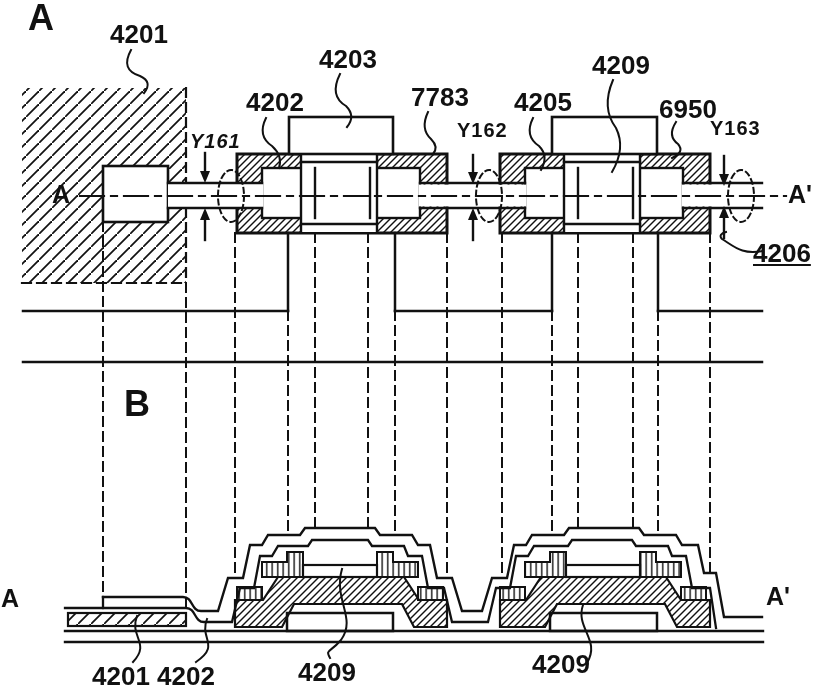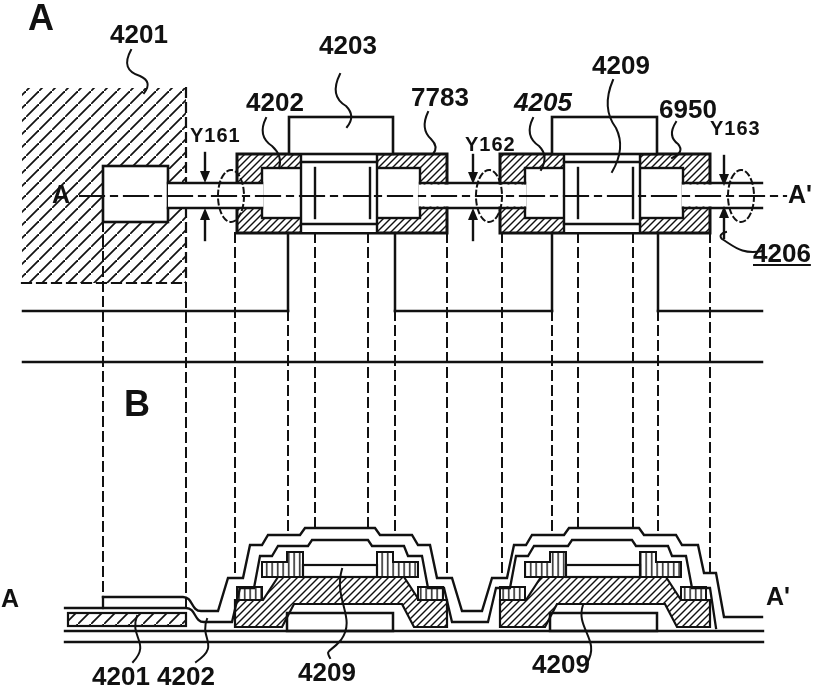--- a/index.html
+++ b/index.html
@@ -197,28 +197,28 @@
       <path d="M137,616 C129,637 151,643 133,662"></path>
       <path d="M207,619 C199,639 221,645 196,662"></path>
       <path d="M342,569 C333,600 357,618 341,640 C330,653 325,649 330,658"></path>
       <path d="M583,605 C575,628 601,640 587,663"></path>
     </g>
   </g>
 </svg>
 
 <div class="lbl figletter" style="left:28px;top:0px;">A</div>
 <div class="lbl num" style="left:110px;top:21px;">4201</div>
-<div class="lbl num" style="left:319px;top:32px;">4203</div>
+<div class="lbl num" style="left:319px;top:46px;">4203</div>
 <div class="lbl num" style="left:246px;top:89px;">4202</div>
 <div class="lbl num" style="left:411px;top:84px;">7783</div>
-<div class="lbl num" style="left:514px;top:89px;font-style:italic;">4205</div>
+<div class="lbl num" style="left:514px;top:89px;">4205</div>
 <div class="lbl num" style="left:592px;top:52px;">4209</div>
 <div class="lbl num" style="left:659px;top:96px;">6950</div>
-<div class="lbl dim" style="left:190px;top:125px;">Y161</div>
-<div class="lbl dim" style="left:457px;top:134px;margin-left:8px;">Y162</div>
+<div class="lbl dim" style="left:190px;top:131px;font-style:italic;">Y161</div>
+<div class="lbl dim" style="left:457px;top:120px;">Y162</div>
 <div class="lbl dim" style="left:710px;top:118px;">Y163</div>
 <div class="lbl marker" style="left:52px;top:182px;">A</div>
 <div class="lbl marker" style="left:788px;top:182px;">A'</div>
 <div class="lbl num" style="left:753px;top:240px;text-decoration:underline;">4206</div>
 
 <div class="lbl figletter" style="left:124px;top:386px;">B</div>
 <div class="lbl marker" style="left:1px;top:586px;">A</div>
 <div class="lbl marker" style="left:766px;top:584px;">A'</div>
 <div class="lbl num" style="left:92px;top:663px;">4201</div>
 <div class="lbl num" style="left:157px;top:663px;">4202</div>

